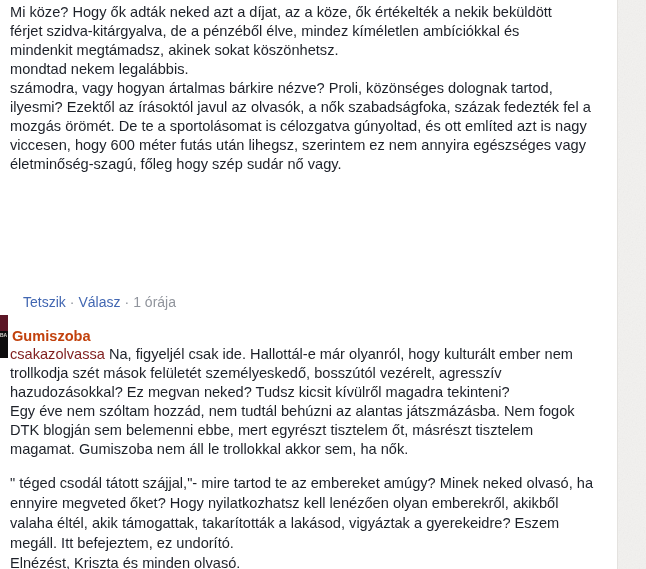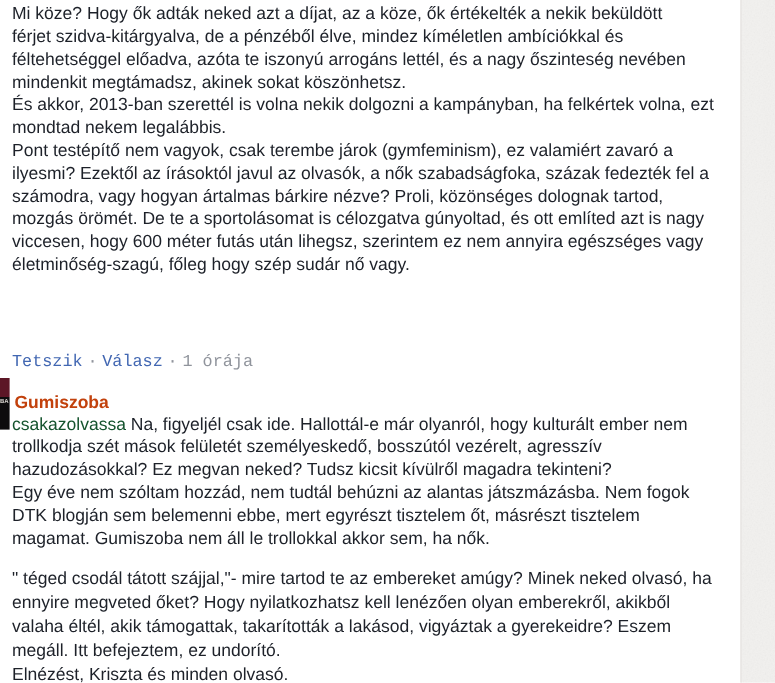--- a/index.html
+++ b/index.html
@@ -8,66 +8,63 @@
     background:#ffffff;
     font-family:"Liberation Sans", sans-serif;
     -webkit-font-smoothing:antialiased;
   }
   .content{position:absolute;left:0;top:0;width:617px;height:569px;background:#ffffff;}
   .body-text{position:absolute;left:10px;color:#1d2129;font-size:14.6px;}
   .line{height:19px;line-height:19px;white-space:nowrap;}
   .line20{height:20px;line-height:20px;}
   .prev-comment-text{top:3px;}
   .actions{
-    position:absolute;left:10px;top:293px;height:18px;line-height:18px;
-    font-size:14px;color:#90949c;white-space:nowrap;font-family:Liberation Mono, monospace;
+    position:absolute;left:23px;top:293px;height:18px;line-height:18px;
+    font-size:14px;color:#90949c;white-space:nowrap;
   }
   .actions a{color:#4267b2;text-decoration:none;cursor:pointer;}
   .actions .sep{color:#90949c;padding:0 4px;}
   .actions .time{color:#90949c;cursor:pointer;}
   .avatar{
     position:absolute;left:0;top:315px;width:8px;height:43px;overflow:hidden;
     background:linear-gradient(180deg,#5c1626 0px,#5c1626 16px,#0d0c0d 16px,#0d0c0d 100%);
     cursor:pointer;
   }
   .avatar-label{
     position:absolute;left:0px;top:18px;color:#d8d4cf;font-size:5px;line-height:5px;
     font-weight:bold;letter-spacing:0;
   }
   .author{
     position:absolute;left:12px;top:327px;height:19px;line-height:19px;
     font-size:14.6px;font-weight:bold;color:#c2410c;text-decoration:none;
     white-space:nowrap;cursor:pointer;
   }
   .cur-p1{top:345px;}
   .cur-p2{top:473px;}
-  .mention{color:#14532d;text-decoration:none;cursor:pointer;}
+  .mention{color:#7f1d1d;text-decoration:none;cursor:pointer;}
   .list{display:contents;}
   .texture-strip{
     position:absolute;left:617px;top:0;width:29px;height:569px;
     background:#f2f1ef;border-left:1px solid #e4e2df;box-sizing:border-box;
   }
   .texture-strip svg{display:block;width:100%;height:100%;opacity:0.5;}
 </style>
 </head>
 <body>
 
 <div class="content">
 
   <section>
     <div class="body-text prev-comment-text">
         <div class="line">Mi köze? Hogy ők adták neked azt a díjat, az a köze, ők értékelték a nekik beküldött</div>
         <div class="line">férjet szidva-kitárgyalva, de a pénzéből élve, mindez kíméletlen ambíciókkal és</div>
-        <div class="line">féltehetséggel előadva, azóta te iszonyú arrogáns lettél, és a nagy őszinteség nevében</div>
         <div class="line">mindenkit megtámadsz, akinek sokat köszönhetsz.</div>
-        <div class="line">És akkor, 2013-ban szerettél is volna nekik dolgozni a kampányban, ha felkértek volna, ezt</div>
         <div class="line">mondtad nekem legalábbis.</div>
-        <div class="line">Pont testépítő nem vagyok, csak terembe járok (gymfeminism), ez valamiért zavaró a</div>
+        <div class="line">számodra, vagy hogyan ártalmas bárkire nézve? Proli, közönséges dolognak tartod,</div>
         <div class="line">ilyesmi? Ezektől az írásoktól javul az olvasók, a nők szabadságfoka, százak fedezték fel a</div>
-        <div class="line">számodra, vagy hogyan ártalmas bárkire nézve? Proli, közönséges dolognak tartod,</div>
         <div class="line">mozgás örömét. De te a sportolásomat is célozgatva gúnyoltad, és ott említed azt is nagy</div>
         <div class="line">viccesen, hogy 600 méter futás után lihegsz, szerintem ez nem annyira egészséges vagy</div>
         <div class="line">életminőség-szagú, főleg hogy szép sudár nő vagy.</div>
       </div>
 
     <div class="actions">
       <a>Tetszik</a><span class="sep">·</span><a>Válasz</a><span class="sep">·</span><span class="time">1 órája</span>
     </div>
   </section>
 

